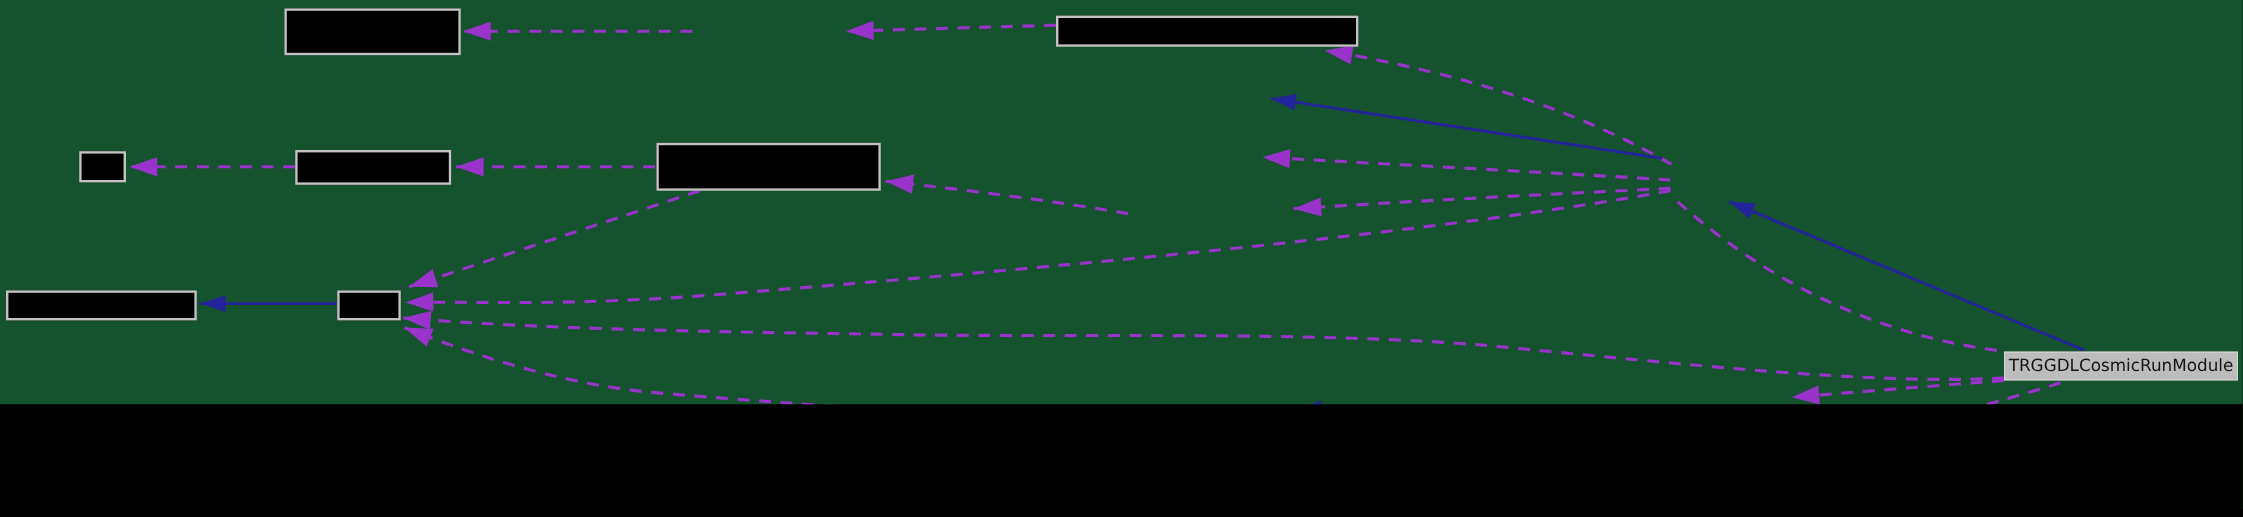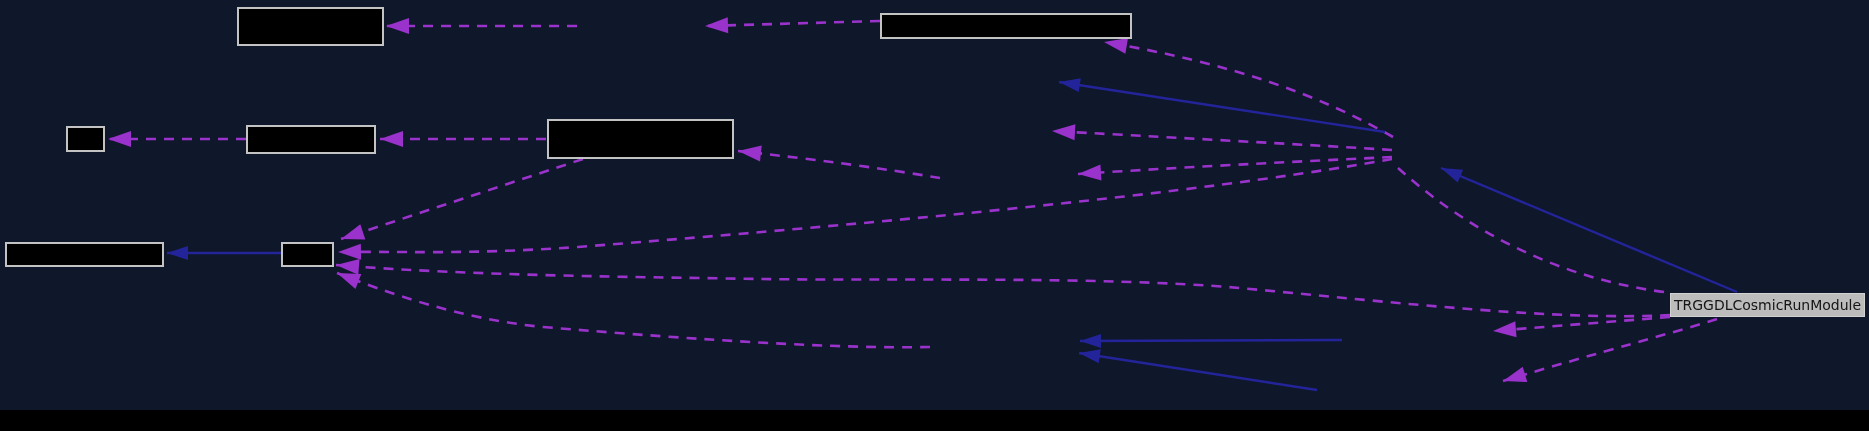--- a/index.html
+++ b/index.html
@@ -1,19 +1,19 @@
 <!DOCTYPE html>
 <html><head>
 <meta charset="utf-8">
 <style>
   html,body{margin:0;padding:0;background:#000;}
   #canvas{
     position:relative;
-    width:1869px;height:410px;
-    background:#0f172a;
+    width:1869px;height:337px;
+    background:#14532d;
     overflow:hidden;
     font-family:"DejaVu Sans","Liberation Sans",sans-serif;
   }
   #edges{position:absolute;left:0;top:0;}
   .node{
     position:absolute;
     box-sizing:border-box;
     background:#000;
     border:2px solid #c3c3c3;
   }

